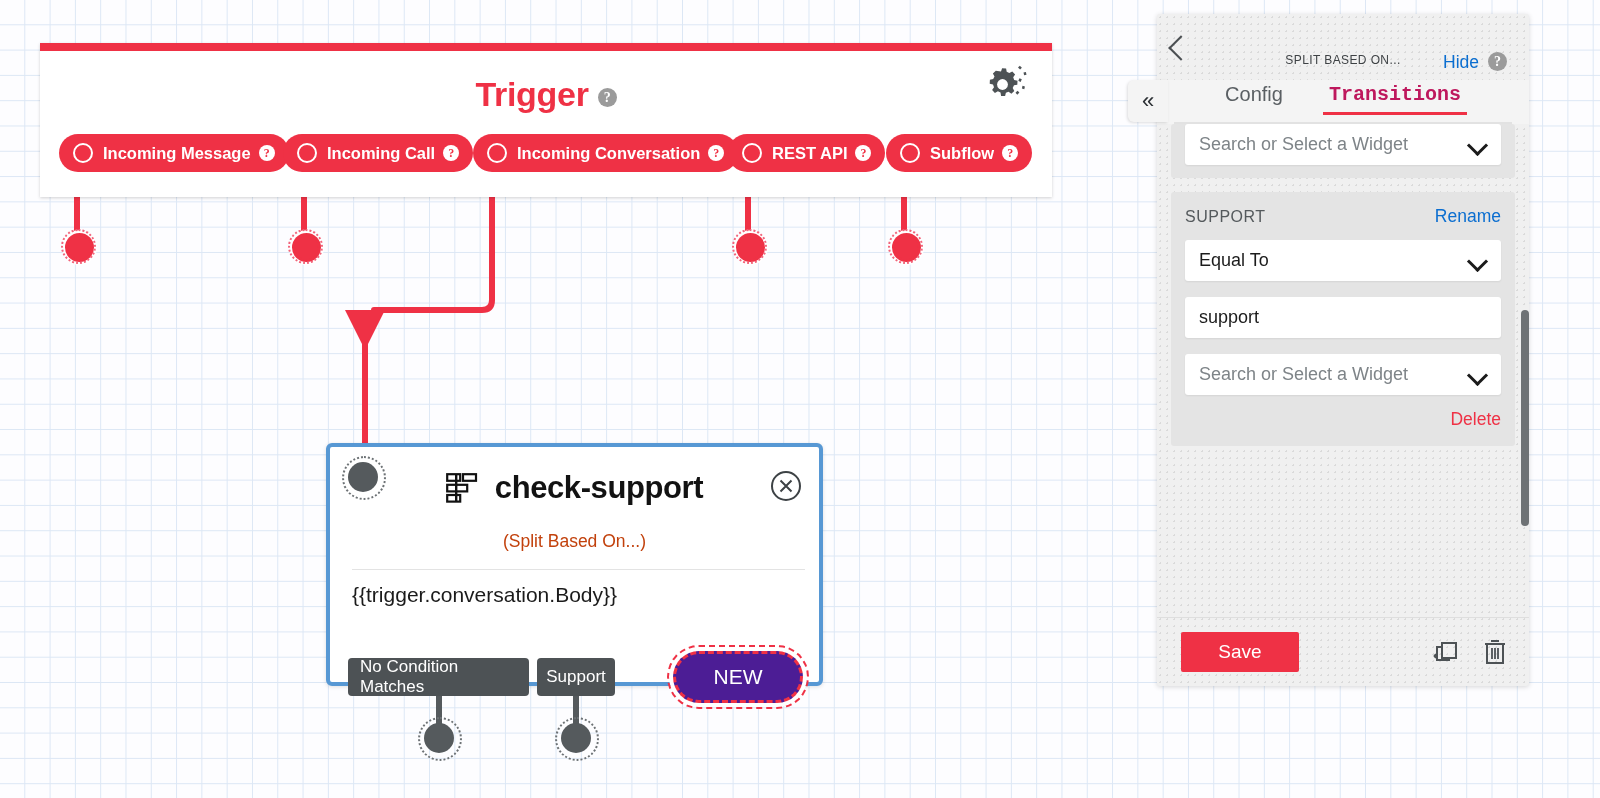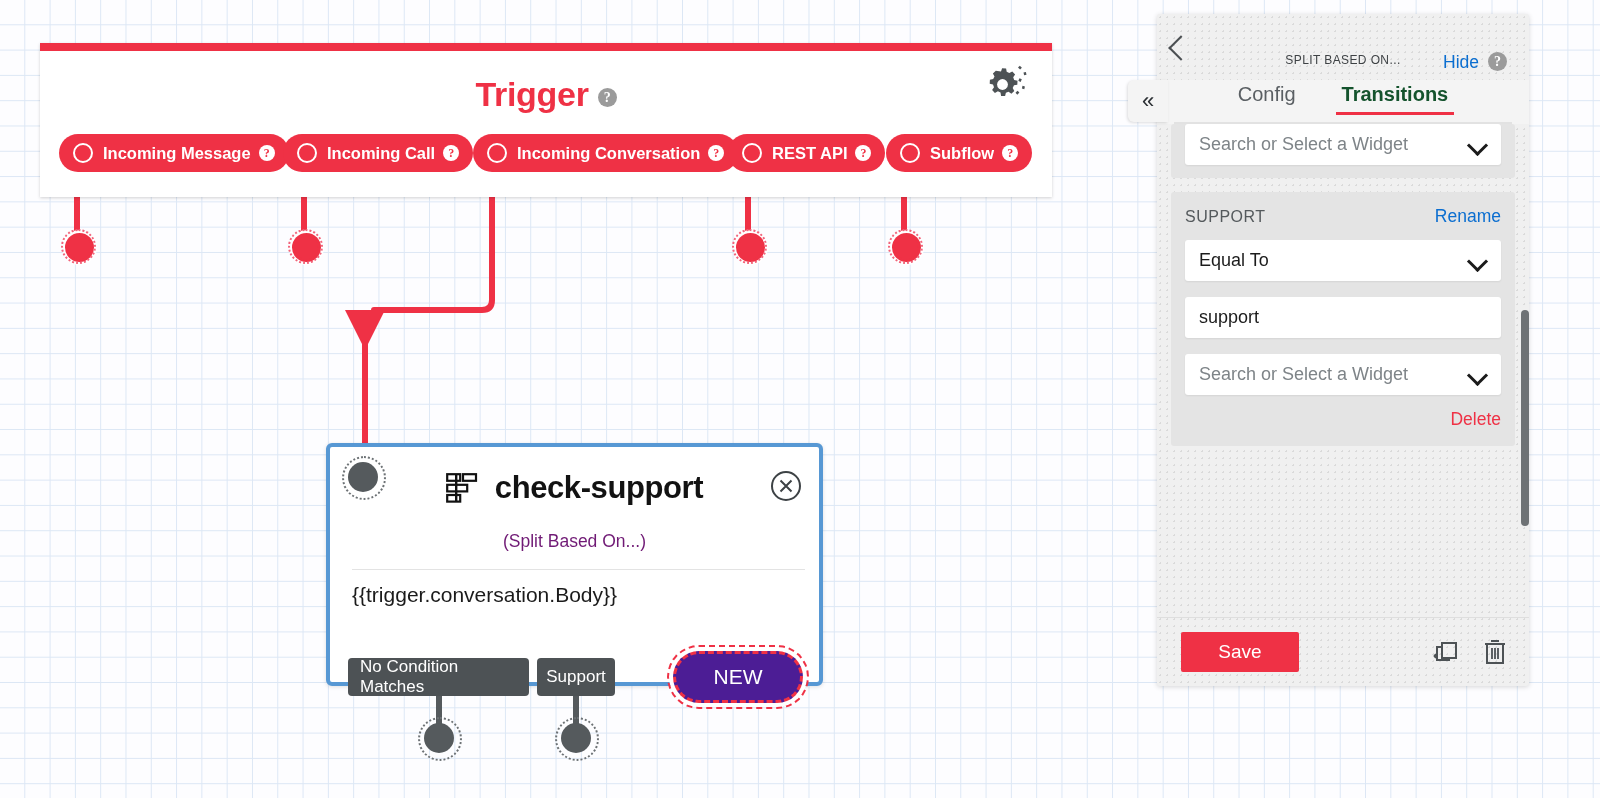--- a/index.html
+++ b/index.html
@@ -84,21 +84,21 @@
     content:"";position:absolute;left:-6px;top:-6px;width:40px;height:40px;
     border-radius:50%;border:2px dotted #6d7275;
   }
   #node-title{
     position:absolute;left:0;top:23px;width:100%;text-align:center;
     font-size:31px;font-weight:700;color:#121212;letter-spacing:-.4px;
     display:flex;align-items:center;justify-content:center;gap:15px;
   }
   #node-subtitle{
     position:absolute;left:0;top:84px;width:100%;text-align:center;
-    font-size:17.5px;color:#701a75;
+    font-size:17.5px;color:#c2410c;
   }
   #node-divider{position:absolute;left:22px;top:122px;width:453px;height:1px;background:#e3e3e3;}
   #node-expr{
     position:absolute;left:22px;top:136px;font-size:21px;color:#1b1b1b;
   }
   .out-chip{
     position:absolute;height:38px;background:#4d5255;border-radius:4px;
     display:flex;align-items:center;justify-content:center;padding:0 12px;
     color:#ffffff;font-size:17px;box-sizing:border-box;z-index:5;
   }
@@ -133,21 +133,21 @@
   }
   #hide-link{position:absolute;right:50px;top:38px;font-size:17.5px;color:#0b6ed0;cursor:pointer;}
   #hide-help{position:absolute;right:22px;top:38px;}
   #tabs{
     position:absolute;left:0;top:66px;width:372px;height:44px;
     background:#f4f4f4;display:flex;align-items:flex-start;
     justify-content:center;gap:34px;padding-top:3px;box-sizing:border-box;
   }
   #tabs::after{content:"";position:absolute;left:17px;right:17px;bottom:0;height:2px;background:#e2e2e2;}
   .tab{font-size:20px;color:#5a5f63;padding:0 6px 9px;position:relative;cursor:pointer;}
-  .tab.active{color:#14532d;font-weight:700;}
+  .tab.active{color:#be185d;font-weight:700;font-family:Liberation Mono, monospace;}
   .tab.active::after{content:"";position:absolute;left:0;right:0;bottom:0;height:3px;background:#ef3145;z-index:2;}
   #panel-body{position:absolute;left:0;top:110px;width:372px;height:508px;overflow:hidden;}
   .group{background:#e4e4e4;margin:0 14px 14px;border-radius:3px;padding:14px 14px 16px;}
   .group.first{margin-top:0;padding-top:0;height:54px;box-sizing:border-box;}
   .grouphead{display:flex;align-items:center;justify-content:space-between;margin-bottom:13px;}
   .grouphead .name{font-size:16px;color:#54595c;letter-spacing:.5px;}
   .grouphead .rename{font-size:17.5px;color:#0b6ed0;cursor:pointer;}
   .field{
     position:relative;background:#ffffff;border-radius:3px;height:41px;
     display:flex;align-items:center;padding:4px 14px;box-sizing:border-box;

